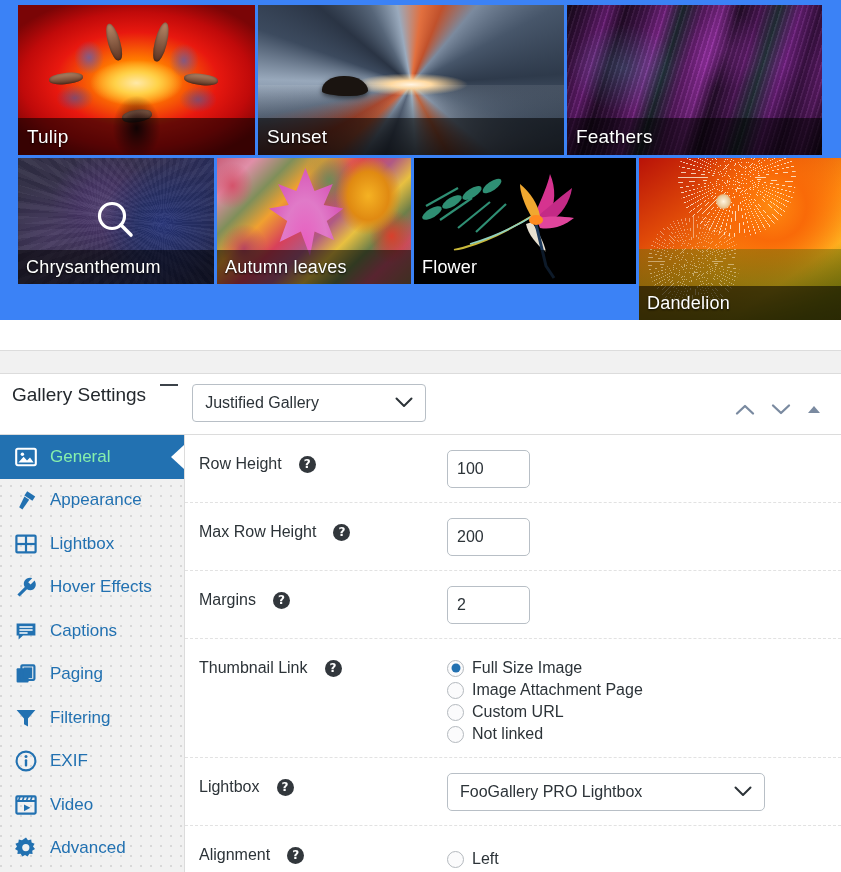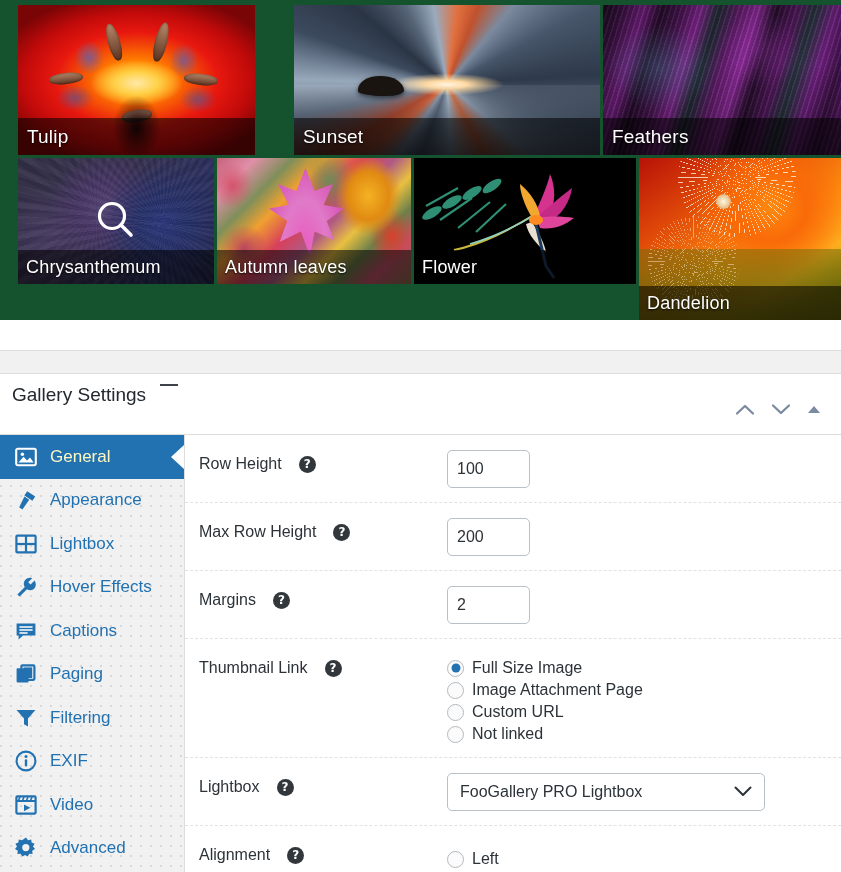--- a/index.html
+++ b/index.html
@@ -10,21 +10,21 @@
     background: #ffffff;
     font-family: "Liberation Sans", sans-serif;
     -webkit-font-smoothing: antialiased;
     overflow: hidden;
   }
 
   
   .gallery-preview {
     width: 841px;
     padding: 5px 18px 0 18px;
-    background: #14532d;
+    background: #3b82f6;
   }
   .gallery-row { display: flex; gap: 3px; margin-bottom: 3px; }
 
   .thumb {
     position: relative;
     overflow: hidden;
     flex: none;
   }
   .thumb .art { position: absolute; inset: 0; }
   .thumb .caption-bar {
@@ -268,21 +268,21 @@
     gap: 12px;
     cursor: pointer;
   }
   .nav-item .nav-label {
     font-size: 17px;
     color: #2271b1;
     white-space: nowrap;
   }
   .nav-item .nav-icon { width: 24px; height: 24px; flex: none; line-height: 0; }
   .nav-item.active { background: #2271b1; }
-  .nav-item.active .nav-label { color: #fef9c3; }
+  .nav-item.active .nav-label { color: #86efac; }
   .nav-item.active::after {
     content: "";
     position: absolute;
     right: 0; top: 50%;
     transform: translateY(-50%);
     width: 0; height: 0;
     border-top: 12px solid transparent;
     border-bottom: 12px solid transparent;
     border-right: 13px solid #ffffff;
   }
@@ -382,21 +382,21 @@
         <div class="tulip-stamen" style="left:58%;top:11%;width:12px;height:40px;transform:rotate(14deg);"></div>
         <div class="tulip-stamen" style="left:13%;top:45%;width:34px;height:11px;transform:rotate(-6deg);border-radius:45%;"></div>
         <div class="tulip-stamen" style="left:70%;top:46%;width:34px;height:11px;transform:rotate(6deg);border-radius:45%;"></div>
         <div class="tulip-stamen" style="left:44%;top:70%;width:30px;height:12px;transform:rotate(-8deg);border-radius:45%;"></div>
       </div>
       <div class="caption-bar">
         <span>Tulip</span>
       </div>
     </div>
 
-    <div class="thumb" style="width:306px;height:150px;margin-left:36px;">
+    <div class="thumb" style="width:306px;height:150px;">
       <div class="art art-sunset">
         <div class="sunset-island" style="left:21%;top:47%;width:46px;height:20px;"></div>
       </div>
       <div class="caption-bar">
         <span>Sunset</span>
       </div>
     </div>
 
     <div class="thumb" style="width:255px;height:150px;">
       <div class="art art-feathers"></div>
@@ -481,20 +481,28 @@
 <div class="spacer-white"></div>
 <div class="band"></div>
 <div class="spacer-white2"></div>
 
 <div class="settings-panel">
 
   <div class="panel-header">
     <span class="panel-title">Gallery Settings</span>
     <span class="title-dash"></span>
 
+    <div class="template-select">
+      <span class="sel-text">Justified Gallery</span>
+      <span class="chev">
+        <svg width="18" height="11" viewBox="0 0 18 11">
+          <path d="M1.5 1.5 L9 9 L16.5 1.5" fill="none" stroke="#2c3338" stroke-width="2" stroke-linecap="round" stroke-linejoin="round"></path>
+        </svg>
+      </span>
+    </div>
 
     <div class="header-actions">
       <span class="hdr-btn">
         <svg width="20" height="13" viewBox="0 0 20 13">
           <path d="M2 10.5 L10 3 L18 10.5" fill="none" stroke="#7a8aa0" stroke-width="2.3" stroke-linecap="round" stroke-linejoin="round"></path>
         </svg>
       </span>
       <span class="hdr-btn">
         <svg width="20" height="13" viewBox="0 0 20 13">
           <path d="M2 2.5 L10 10 L18 2.5" fill="none" stroke="#7a8aa0" stroke-width="2.3" stroke-linecap="round" stroke-linejoin="round"></path>

